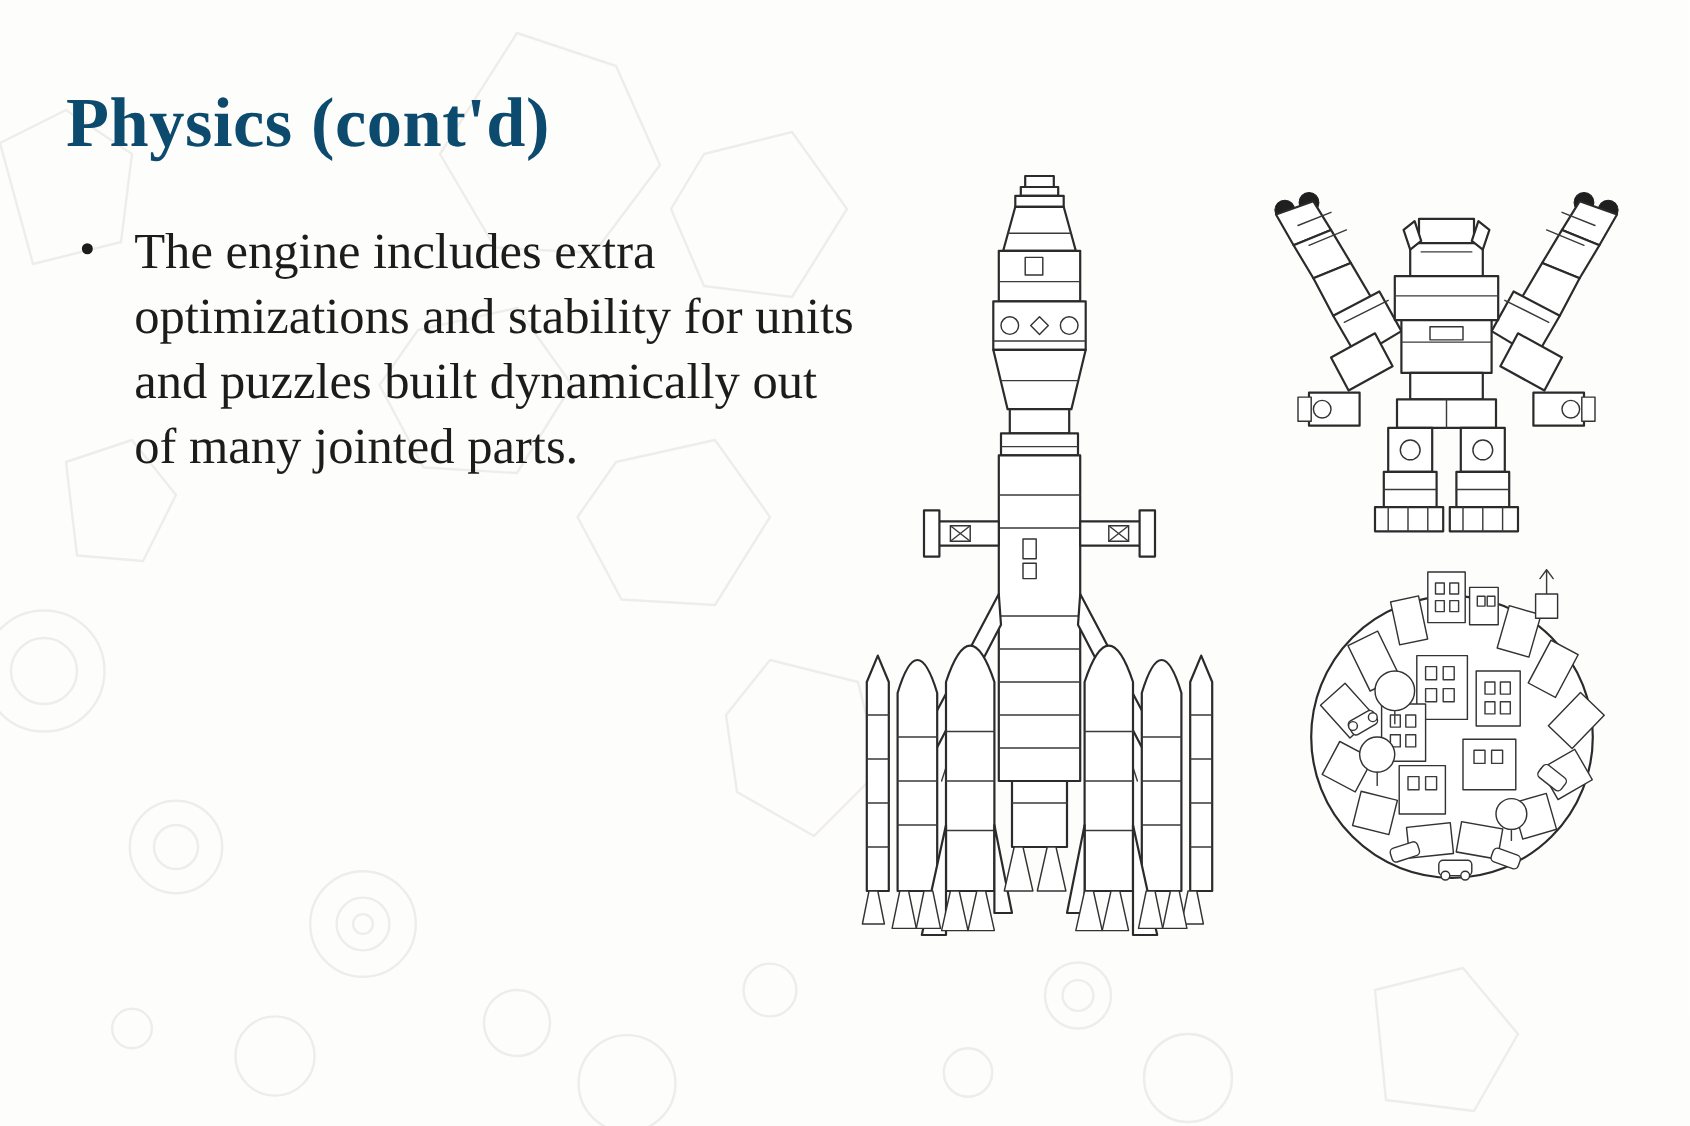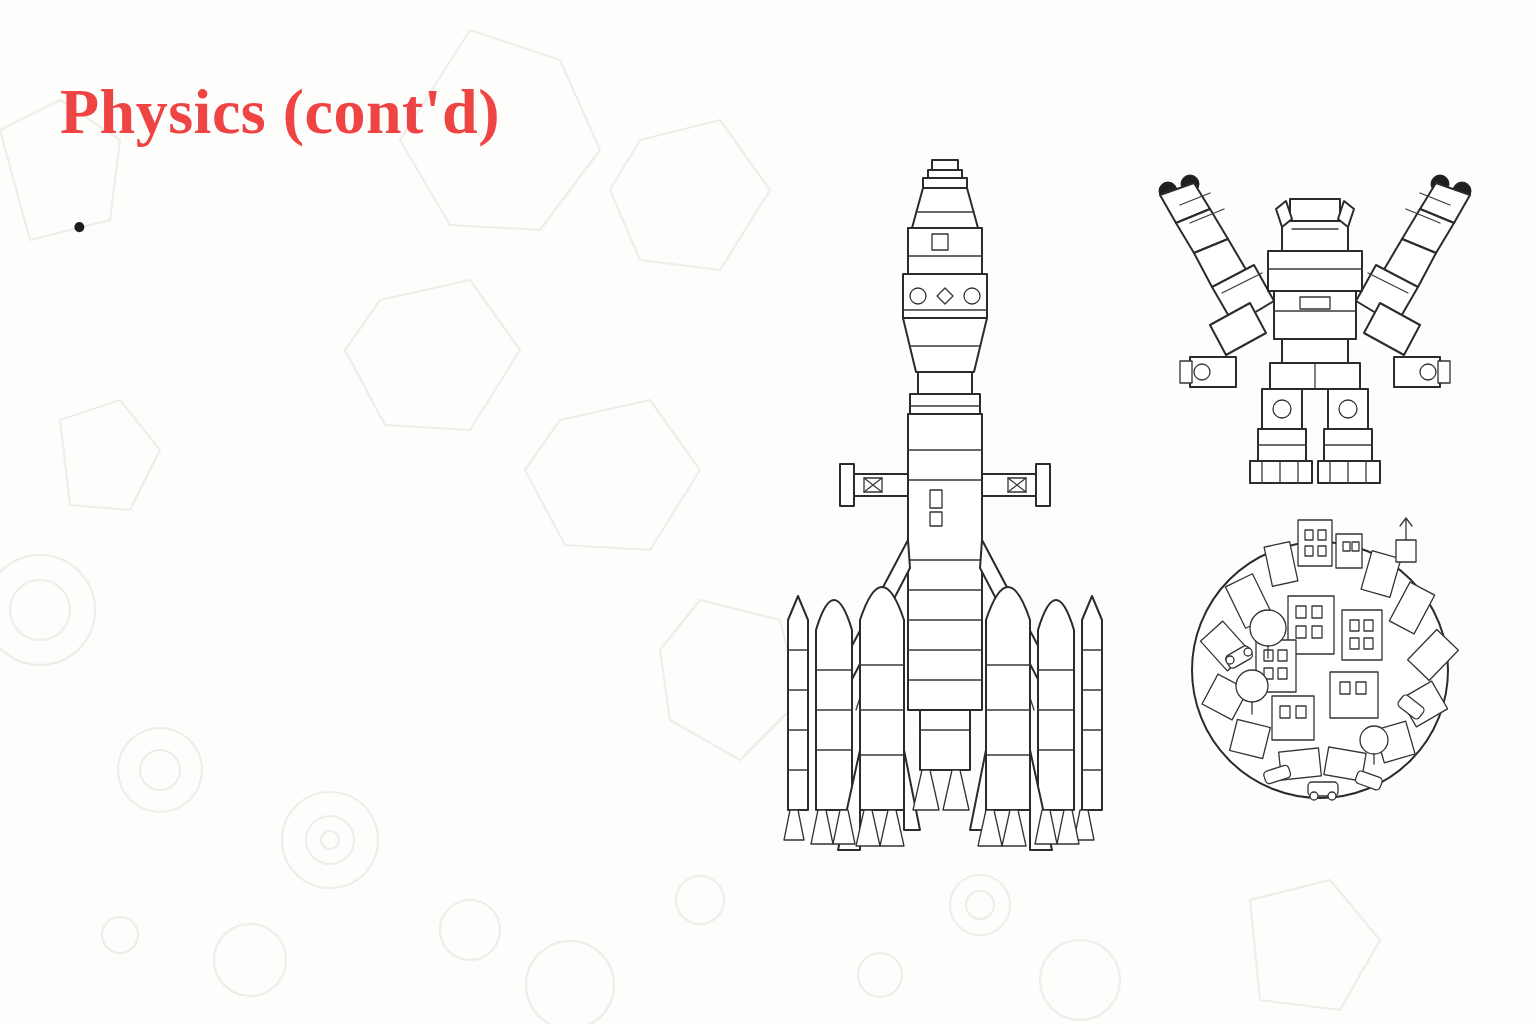--- a/index.html
+++ b/index.html
@@ -32,21 +32,21 @@
     pointer-events: none;
   }
   .title {
     position: absolute;
     left: 60px;
     top: 78px;
     font-size: 64px;
     font-weight: bold;
     letter-spacing: 0.5px;
     line-height: 1.05;
-    color: #ef4444;
+    color: #0c4a6e;
     font-family: "Liberation Serif", serif;
   }
   .bullet-list {
     position: absolute;
     left: 58px;
     top: 200px;
     width: 720px;
     margin: 0;
     padding: 0;
     list-style: none;
@@ -123,20 +123,21 @@
     <path class="doodle" d="M700 600 L780 620 L800 700 L740 760 L670 720 L660 650 Z"></path>
     <path class="doodle" d="M1250 900 L1330 880 L1380 940 L1340 1010 L1260 1000 Z"></path>
     <path class="doodle" d="M60 420 L120 400 L160 450 L130 510 L70 505 Z"></path>
   </svg>
 
   <div class="title">Physics (cont'd)</div>
 
   <ul class="bullet-list">
     <li class="bullet-item">
       <span class="bullet-dot">•</span>
+      <span>The engine includes extra optimizations and stability for units and puzzles built dynamically out of many jointed parts.</span>
     </li>
   </ul>
 
   <div class="art-rocket">
     <svg viewBox="0 0 370 720" width="370" height="720">
 
       <path class="ln-w" d="M172 10 h26 v10 h-26 z"></path>
       <path class="ln-w" d="M168 20 h34 v8 h-34 z"></path>
       <path class="ln-w" d="M163 28 h44 v10 h-44 z"></path>
 

